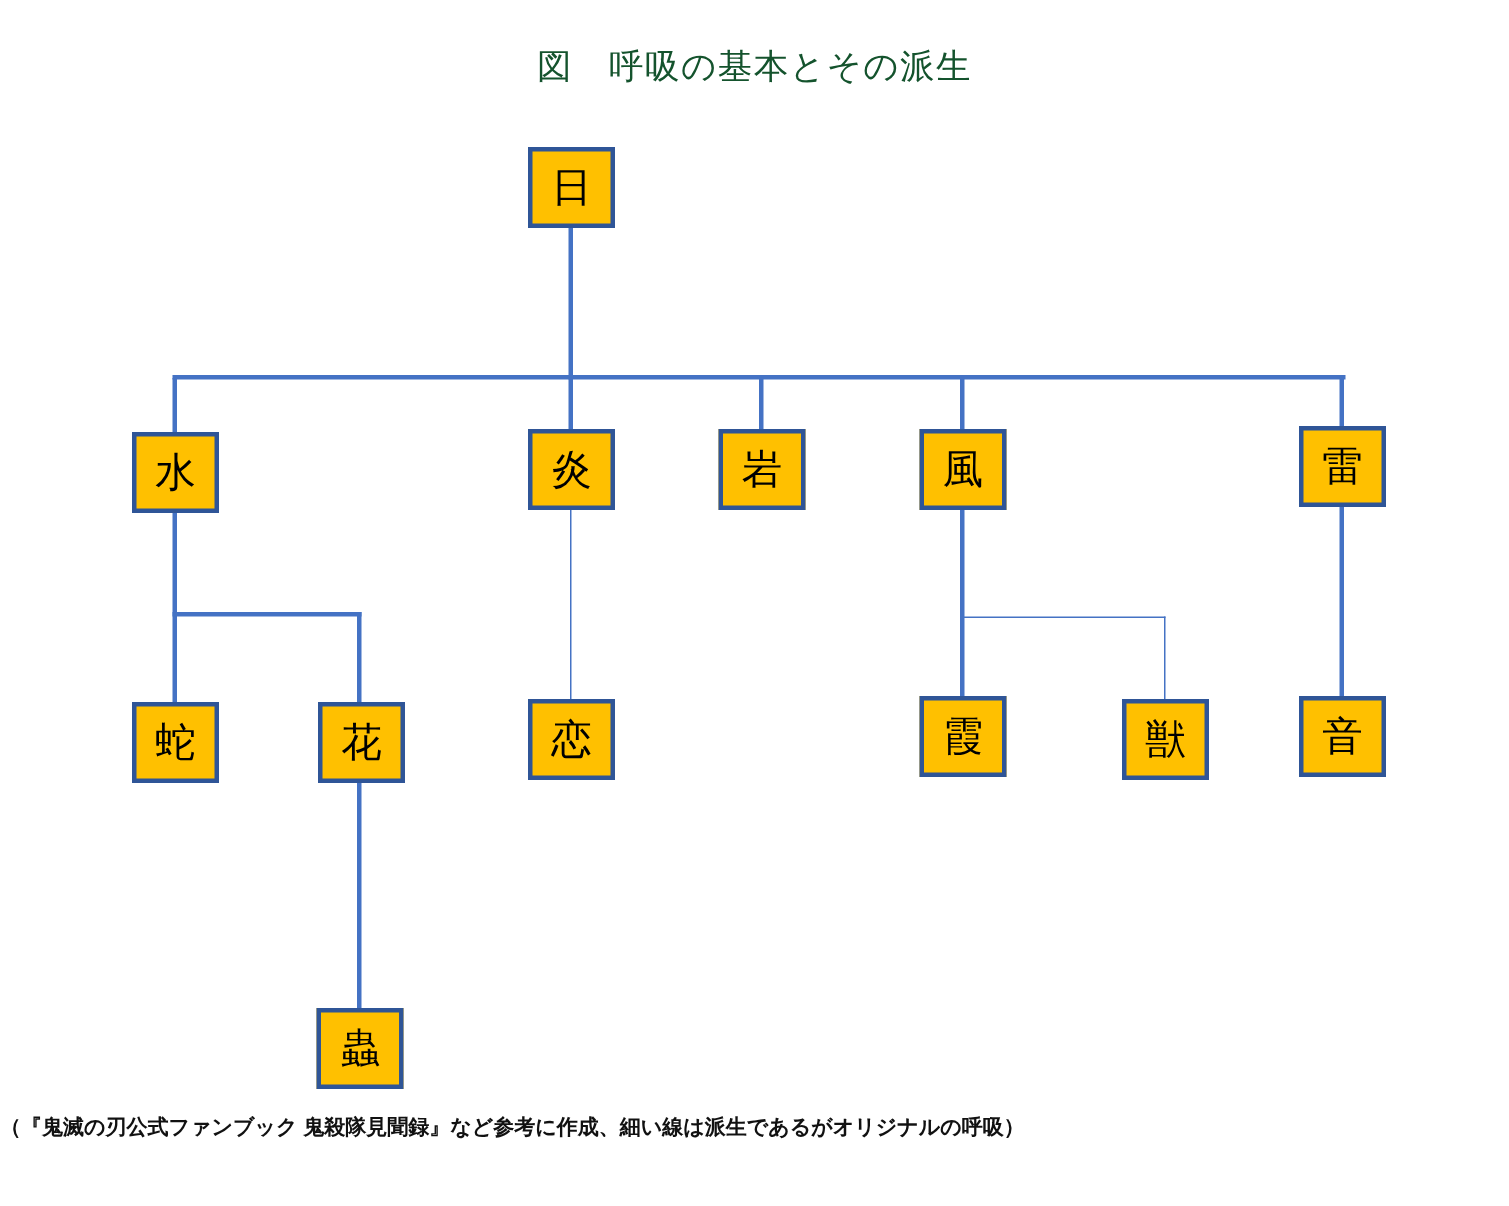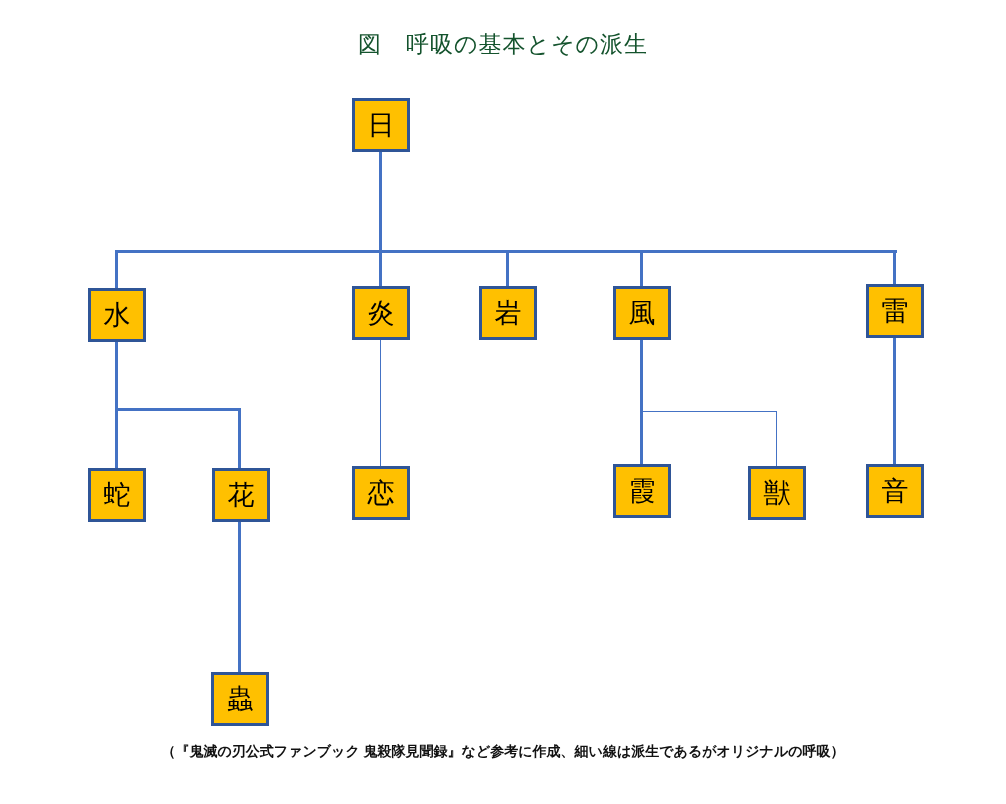--- a/index.html
+++ b/index.html
@@ -24,21 +24,21 @@
     font-size: 23px;
     font-weight: 400;
     color: #14532d;
     letter-spacing: 1px;
   }
   .diagram-caption {
     position: absolute;
     top: 743px;
     left: 0;
     width: 100%;
-    text-align: center;
+    text-align: left;
     font-size: 14px;
     font-weight: 700;
     color: #111111;
   }
   .node {
     position: absolute;
     width: 58px;
     height: 54px;
     box-sizing: border-box;
     background: #FFC000;

